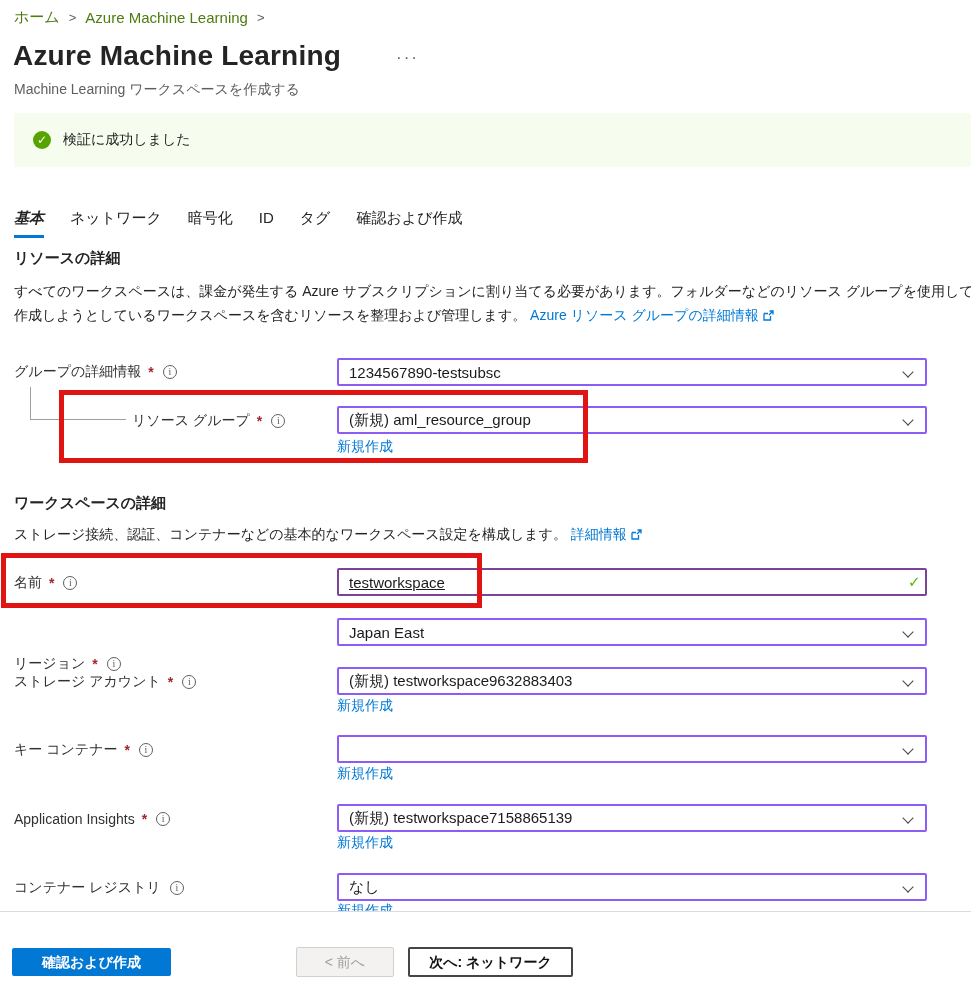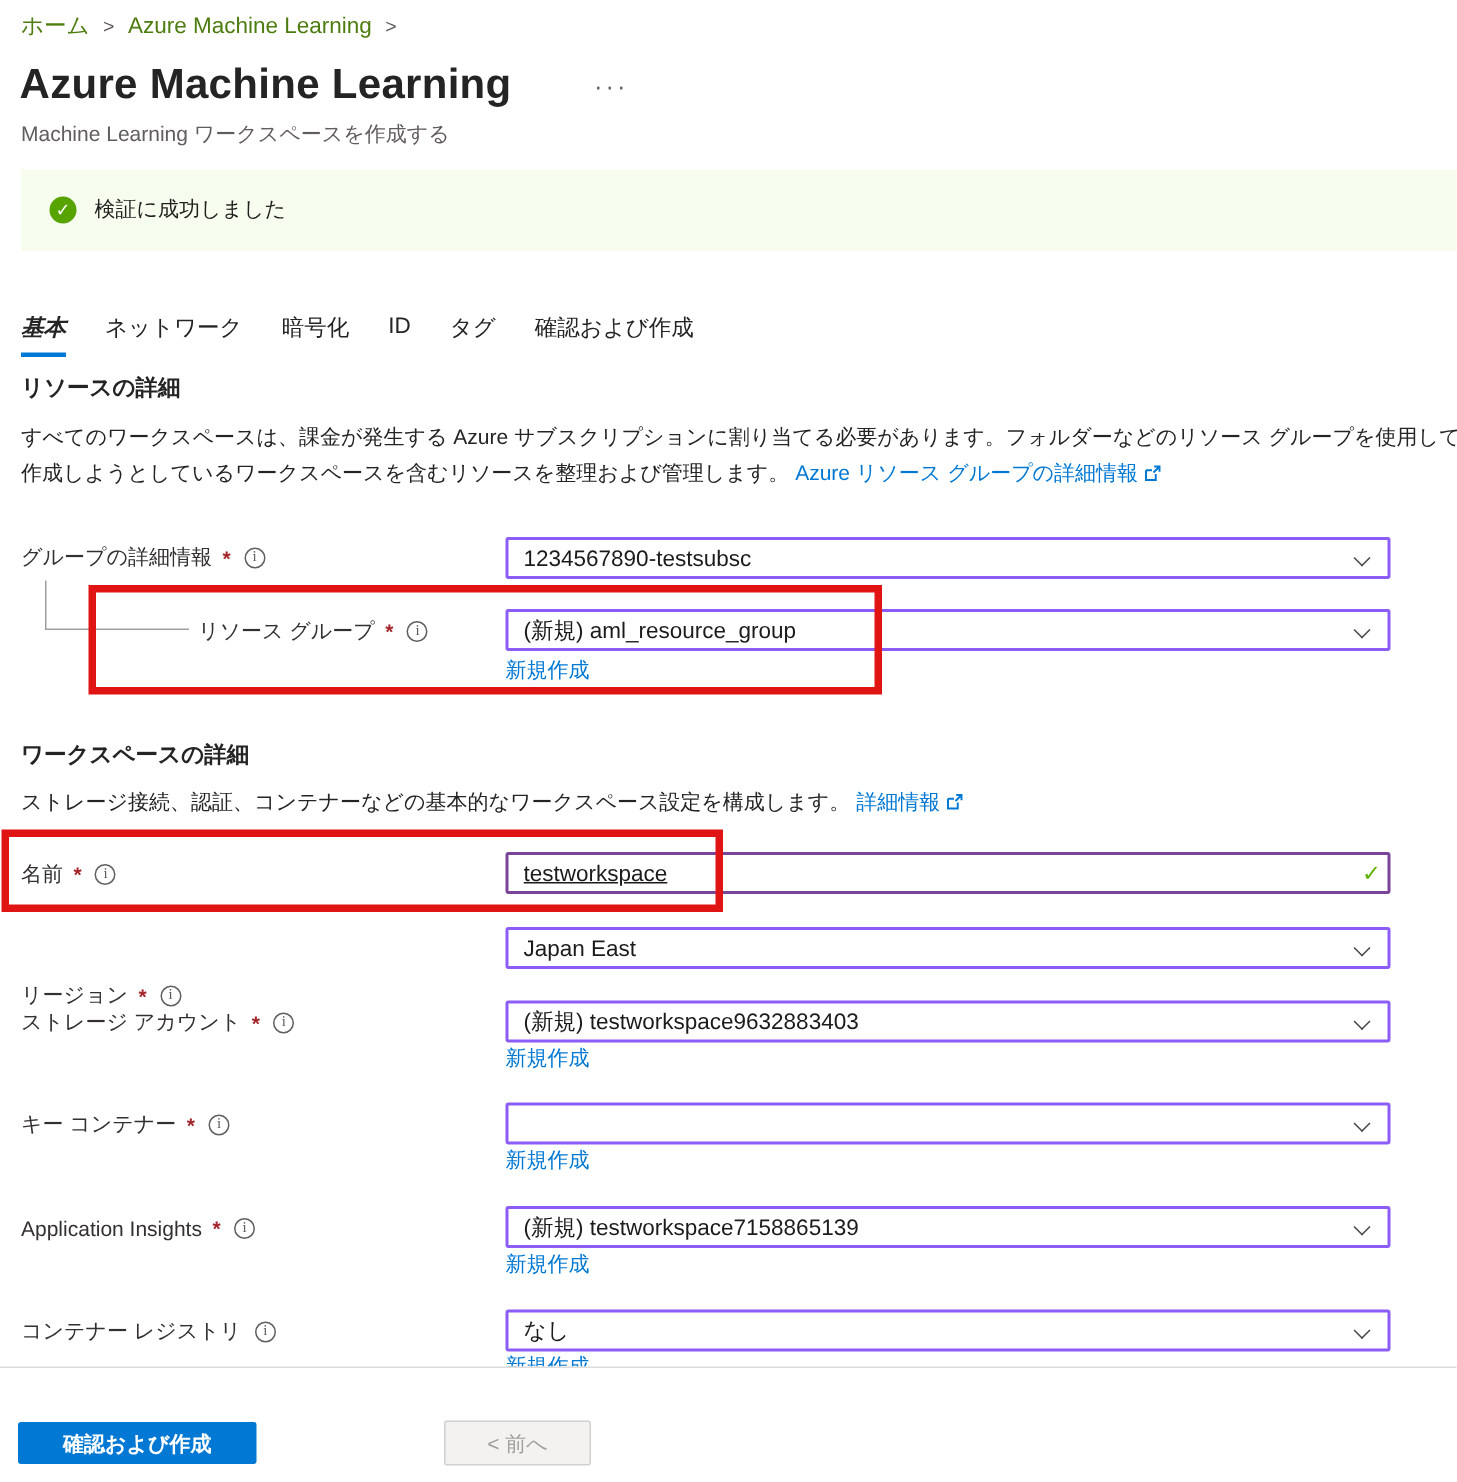--- a/index.html
+++ b/index.html
@@ -202,13 +202,14 @@
 </div>
 <div class="abs dropdown" style="top:873px;" role="combobox">
   <span>なし</span>
   <span class="chevron"></span>
 </div>
 <a class="abs link create-link" style="top:902px;">新規作成</a>
 
 <div class="abs footer">
   <button class="btn btn-primary">確認および作成</button>
   <button class="btn btn-disabled">&lt; 前へ</button>
+  <button class="btn btn-secondary">次へ: ネットワーク</button>
 </div>
 
 </body></html>

